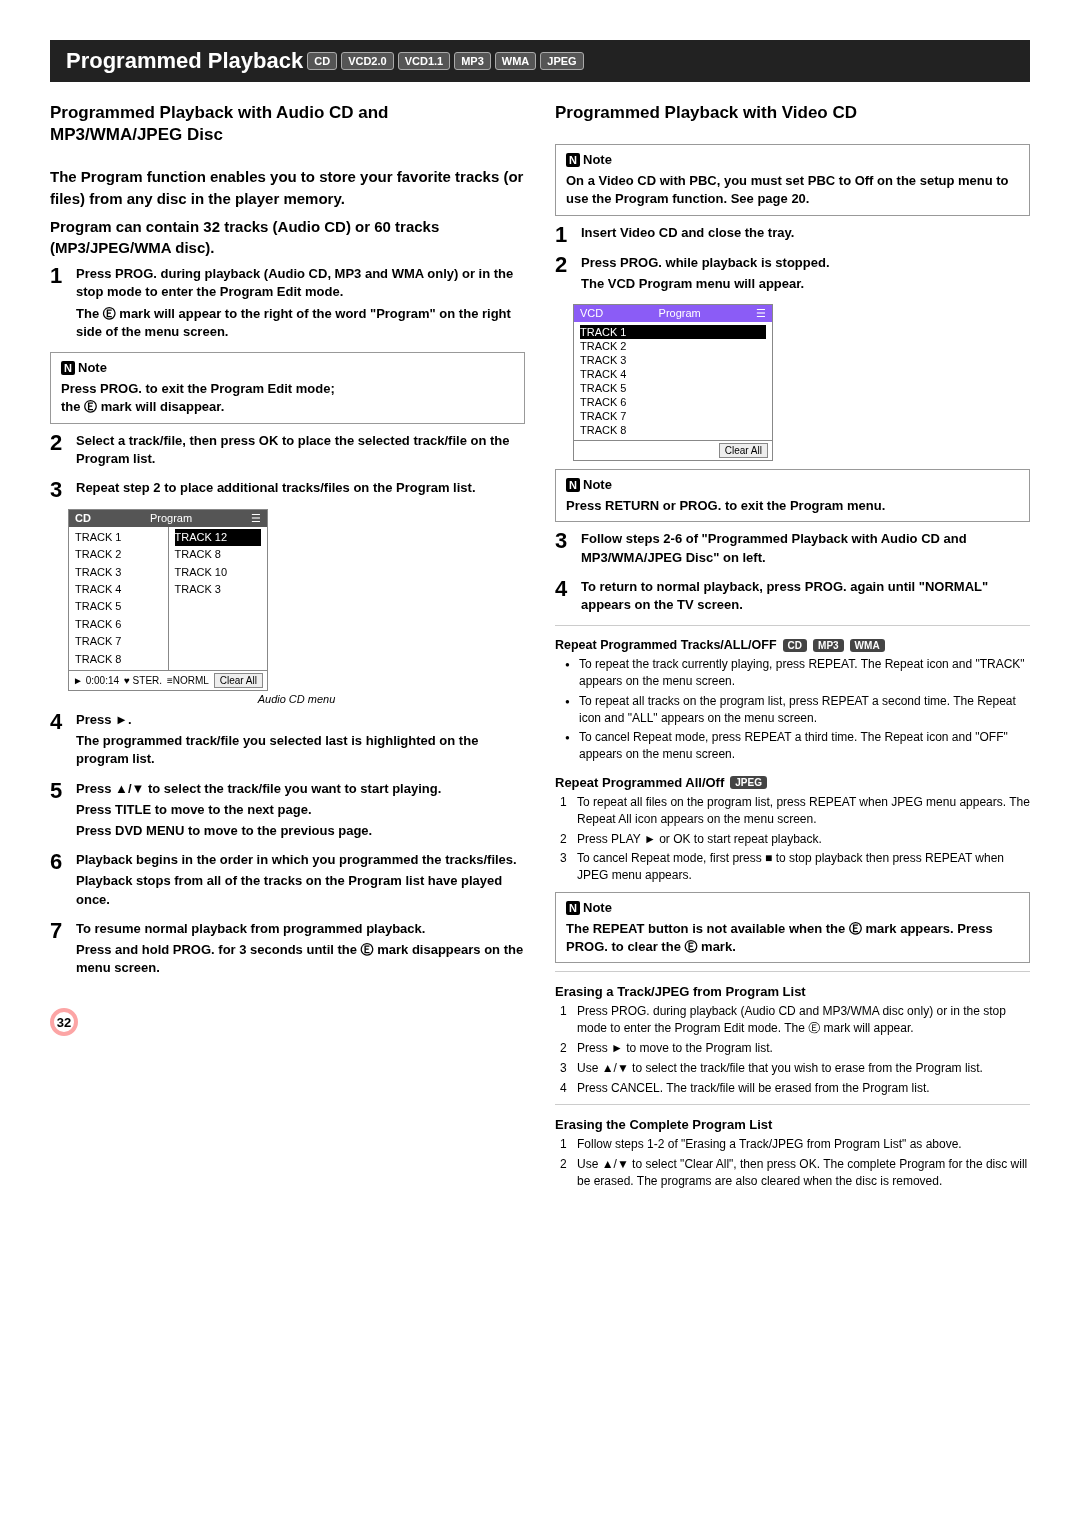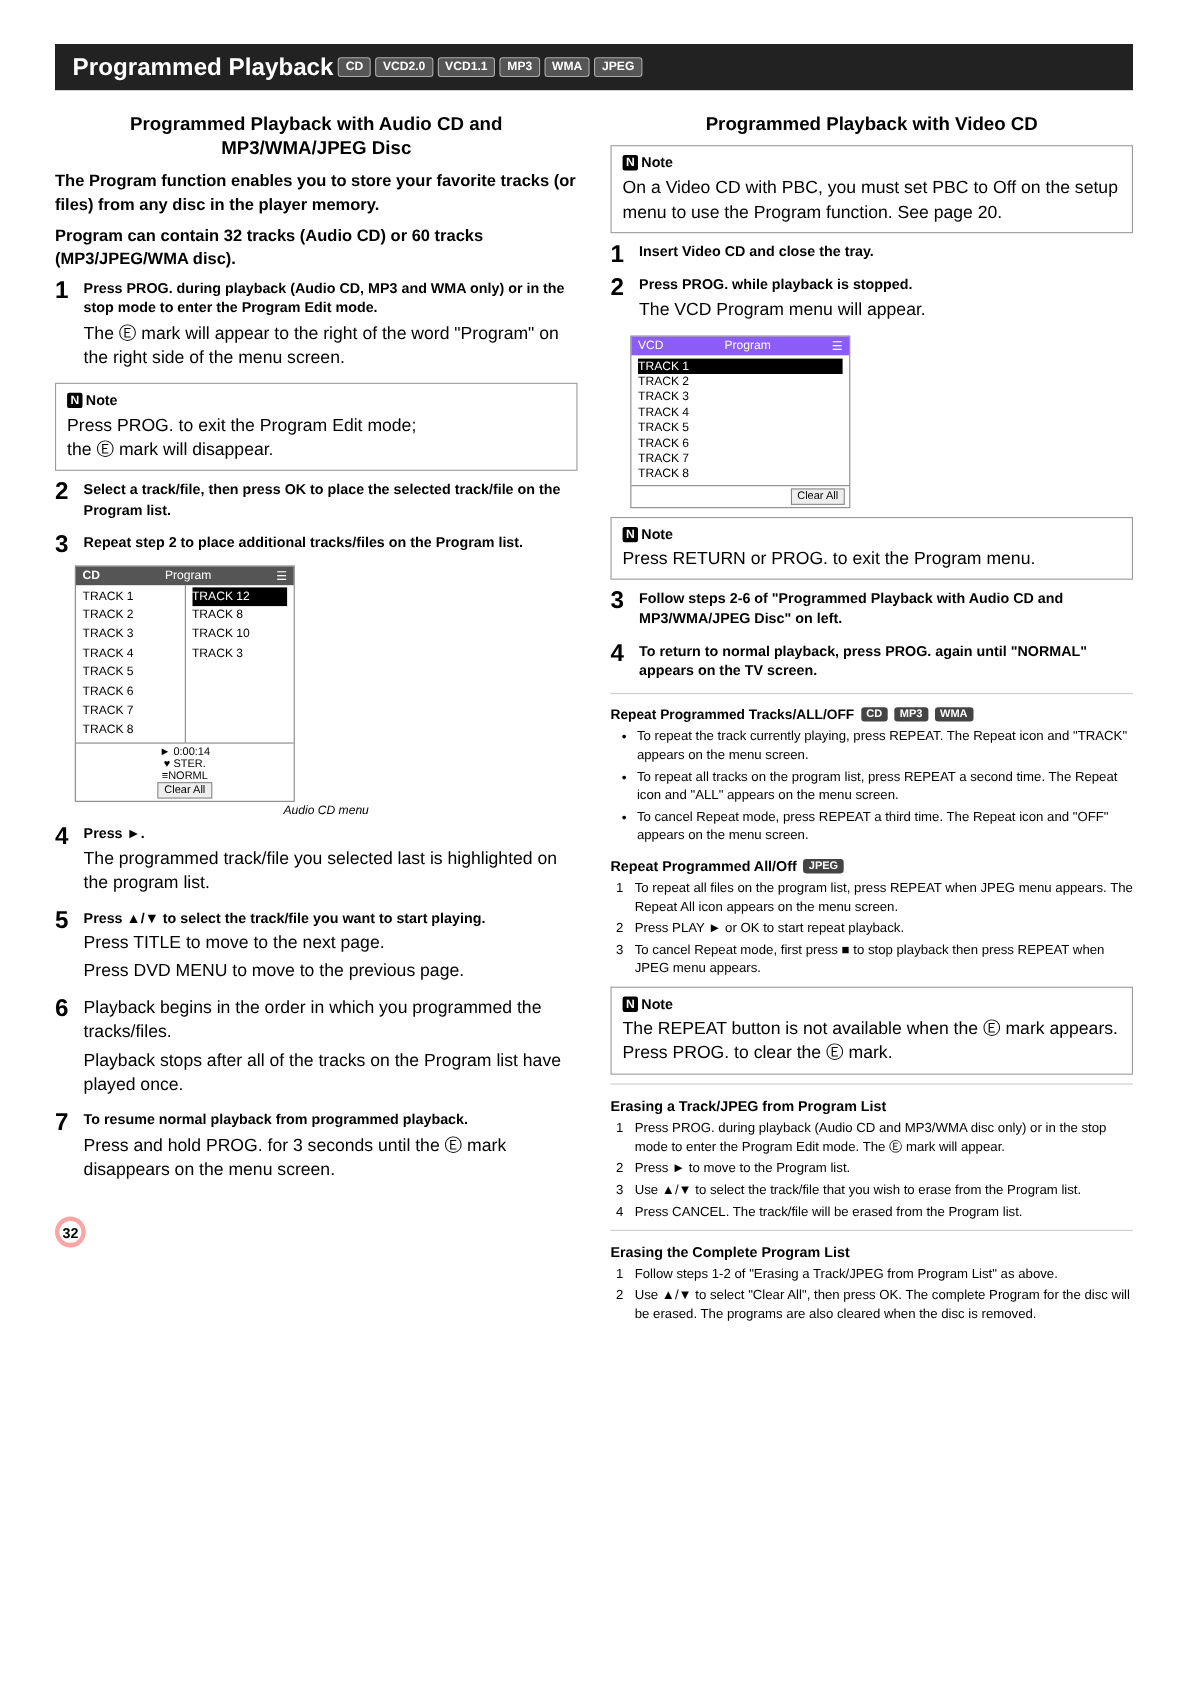--- a/index.html
+++ b/index.html
@@ -45,23 +45,22 @@
       gap: 30px;
       align-items: flex-start;
     }
     .col-left { flex: 1; }
     .col-right { flex: 1; }
 
     
     .section-title {
       font-size: 17px;
       font-weight: bold;
-      margin-bottom: 8px;
+      margin-bottom: 20px;
       line-height: 1.3;
-      text-align: center;
     }
 
     
     .step {
       display: flex;
       gap: 8px;
       margin-bottom: 8px;
       align-items: flex-start;
     }
     .step-num {
@@ -149,21 +148,20 @@
       background: #000;
       color: #fff;
     }
     .menu-footer {
       display: flex;
       justify-content: space-between;
       align-items: center;
       padding: 2px 4px;
       border-top: 1px solid #888;
       font-size: 10px;
-      flex-direction: column;
     }
     .clear-all-btn {
       border: 1px solid #888;
       padding: 1px 5px;
       font-size: 10px;
       background: #eee;
     }
 
     
     .vcd-menu-table {
@@ -270,21 +268,21 @@
       border: 4px solid #fca5a5;
       border-radius: 50%;
       width: 28px;
       height: 28px;
       font-size: 13px;
       font-weight: bold;
       margin-top: 20px;
     }
 
     .intro-text { margin-bottom: 6px; font-size: 15px; line-height: 1.45; font-weight: bold; }
-    .small { font-size: 16px; line-height: 1.4; }
+    .small { font-size: 13px; line-height: 1.4; font-weight: bold; }
 
     .repeat-header {
       font-weight: bold;
       font-size: 12.5px;
       display: flex;
       align-items: center;
       gap: 6px;
       margin: 8px 0 4px 0;
     }
 
@@ -411,21 +409,21 @@
         <p class="small">Press TITLE to move to the next page.</p>
         <p class="small">Press DVD MENU to move to the previous page.</p>
       </div>
     </div>
 
     
     <div class="step">
       <div class="step-num">6</div>
       <div class="step-content">
         <p class="small">Playback begins in the order in which you programmed the tracks/files.</p>
-        <p class="small">Playback stops after all of the tracks on the Program list have played once.</p>
+        <p class="small">Playback stops from all of the tracks on the Program list have played once.</p>
       </div>
     </div>
 
     
     <div class="step">
       <div class="step-num">7</div>
       <div class="step-content">
         <p class="bold">To resume normal playback from programmed playback.</p>
         <p class="small">Press and hold PROG. for 3 seconds until the Ⓔ mark disappears on the menu screen.</p>
       </div>

